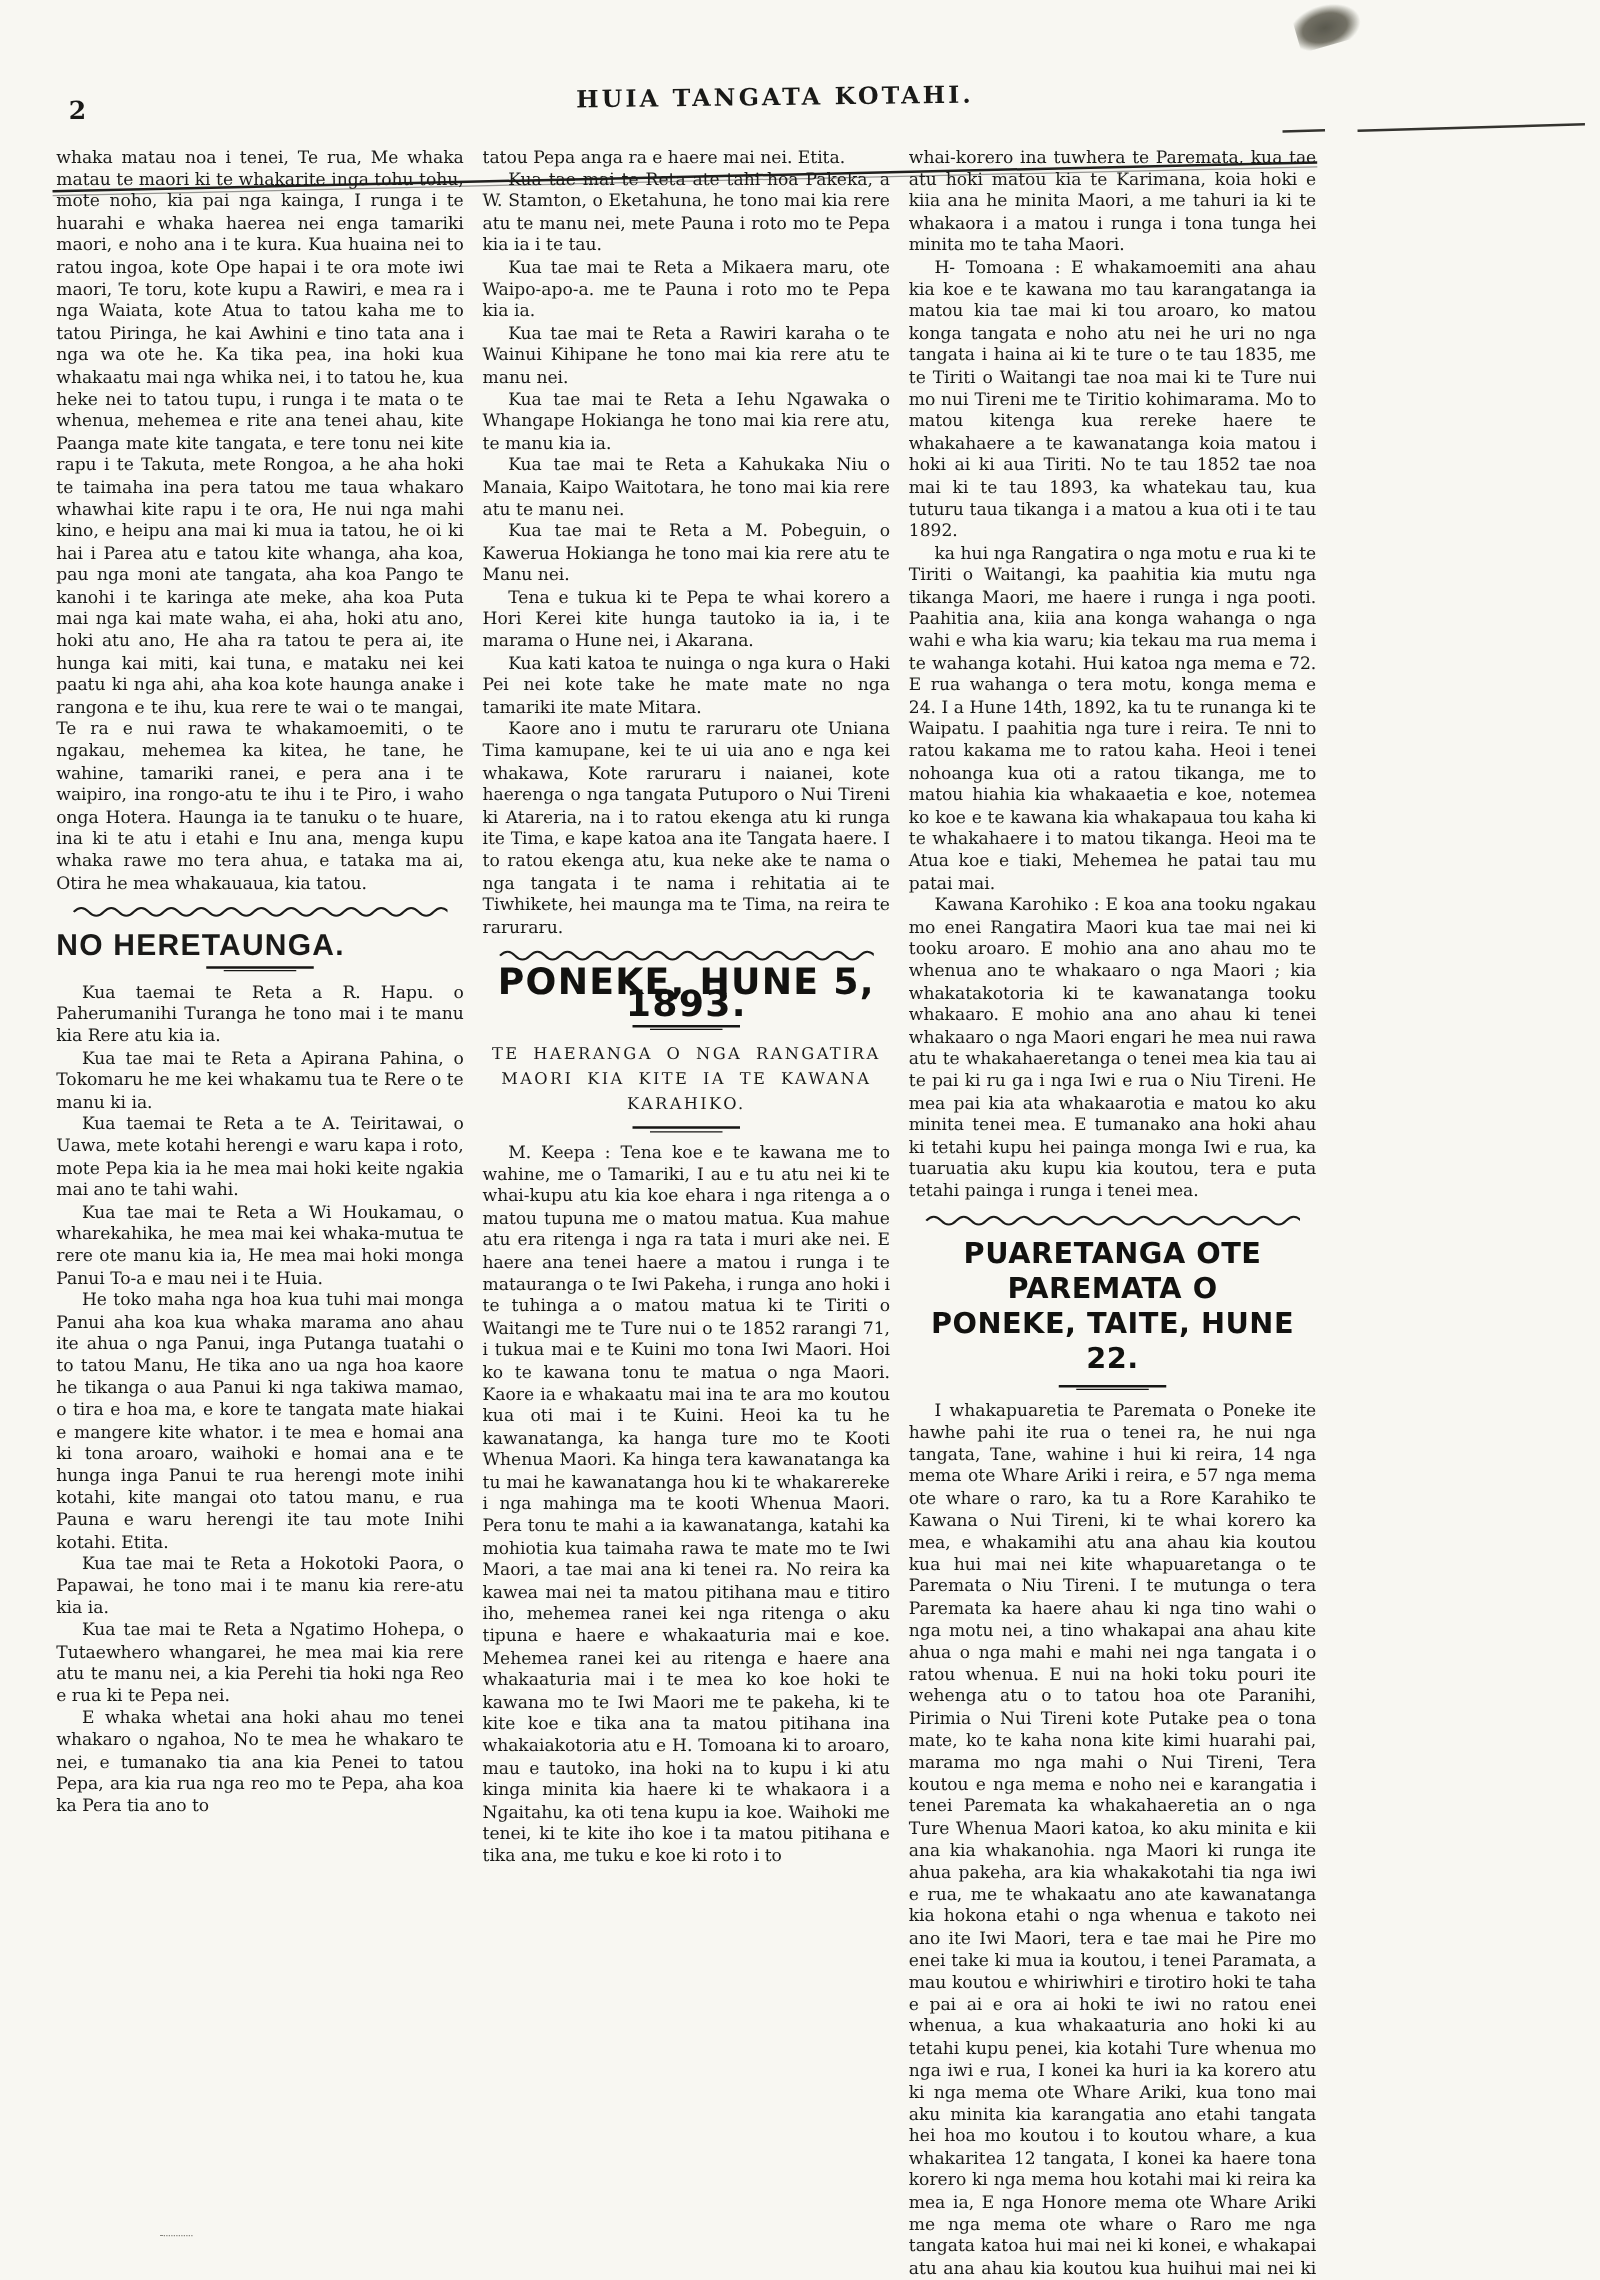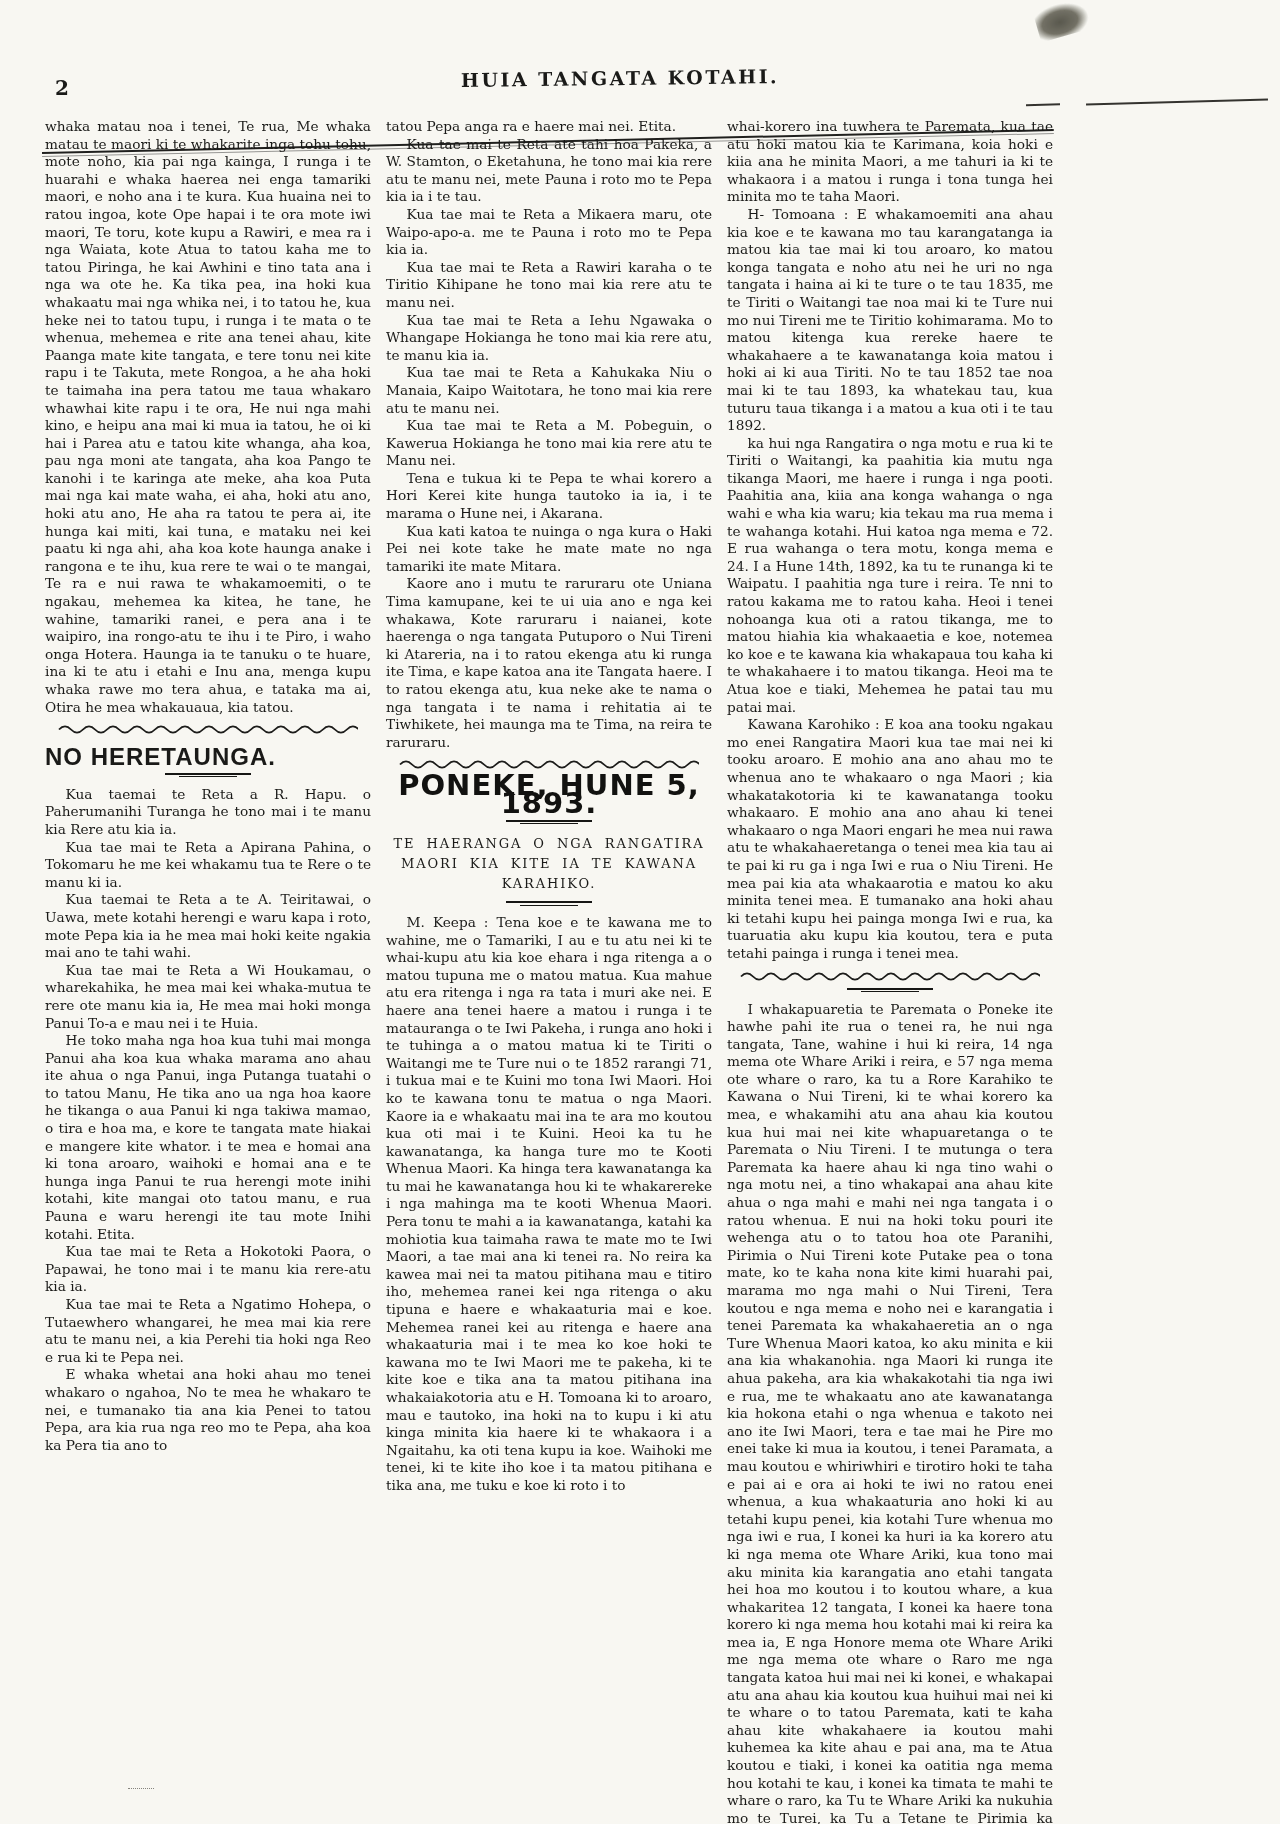--- a/index.html
+++ b/index.html
@@ -82,21 +82,21 @@
         <p class="para">Kua tae mai te Reta a Wi Houkamau, o wharekahika, he mea mai kei whaka-mutua te rere ote manu kia ia, He mea mai hoki monga Panui To-a e mau nei i te Huia.</p>
         <p class="para">He toko maha nga hoa kua tuhi mai monga Panui aha koa kua whaka marama ano ahau ite ahua o nga Panui, inga Putanga tuatahi o to tatou Manu,  He tika ano ua nga hoa kaore he tikanga o aua Panui ki nga takiwa mamao, o tira e hoa ma, e kore te tangata mate hiakai e mangere kite whator. i te mea e homai ana ki tona aroaro, waihoki e homai ana e te hunga inga Panui te rua herengi mote inihi kotahi, kite mangai oto tatou manu, e rua Pauna e waru herengi ite tau mote Inihi kotahi.   Etita.</p>
         <p class="para">Kua tae mai te Reta a Hokotoki Paora, o Papawai, he tono mai i te manu kia rere-atu kia ia.</p>
         <p class="para">Kua tae mai te Reta a Ngatimo Hohepa, o Tutaewhero whangarei, he mea mai kia rere atu te manu nei, a kia Perehi tia hoki nga Reo e rua ki te Pepa nei.</p>
         <p class="para">E whaka whetai ana hoki ahau mo tenei whakaro o ngahoa, No te mea he whakaro te nei, e tumanako tia ana kia Penei to tatou Pepa, ara kia rua nga reo mo te Pepa, aha koa ka Pera tia ano to</p>
       </div>
       <div class="col">
         <p class="para no-indent">tatou Pepa anga ra e haere mai nei. Etita.</p>
         <p class="para">Kua tae mai te Reta ate tahi hoa Pakeka, a W. Stamton, o Eketahuna, he tono mai kia rere atu te manu nei, mete Pauna i roto mo te Pepa kia ia i te tau.</p>
         <p class="para">Kua tae mai te Reta a Mikaera maru, ote Waipo-apo-a. me te Pauna i roto mo te Pepa kia ia.</p>
-        <p class="para">Kua tae mai te Reta a Rawiri karaha o te Tiritio Kihipane he tono mai kia rere atu te manu nei.</p>
+        <p class="para">Kua tae mai te Reta a Rawiri karaha o te Wainui Kihipane he tono mai kia rere atu te manu nei.</p>
         <p class="para">Kua tae mai te Reta a Iehu Ngawaka o Whangape Hokianga he tono mai kia rere atu, te manu kia ia.</p>
         <p class="para">Kua tae mai te Reta a Kahukaka Niu o Manaia, Kaipo Waitotara, he tono mai kia rere atu te manu nei.</p>
         <p class="para">Kua tae mai te Reta a M. Pobeguin, o Kawerua Hokianga he tono mai kia rere atu te Manu nei.</p>
         <p class="para">Tena e tukua ki te Pepa te whai korero a Hori Kerei kite hunga tautoko ia ia, i te marama o Hune nei, i Akarana.</p>
         <p class="para">Kua kati katoa te nuinga o nga kura o Haki Pei nei kote take he mate mate no nga tamariki ite mate Mitara.</p>
         <p class="para">Kaore ano i mutu te raruraru ote Uniana Tima kamupane, kei te ui uia ano e nga kei whakawa, Kote raruraru i naianei, kote haerenga o nga tangata Putuporo o Nui Tireni ki Atareria, na i to ratou ekenga atu ki runga ite Tima, e kape katoa ana ite Tangata haere. I to ratou ekenga atu, kua neke ake te nama o nga tangata i te nama i rehitatia ai te Tiwhikete, hei maunga ma te Tima, na reira te raruraru.</p>
         <div class="wavy">
           <svg viewBox="0 0 300 10" preserveAspectRatio="none">
             <path d="M1 5 q6 -7 12 0 t12 0 t12 0 t12 0 t12 0 t12 0 t12 0 t12 0 t12 0 t12 0 t12 0 t12 0 t12 0 t12 0 t12 0 t12 0 t12 0 t12 0 t12 0 t12 0 t12 0 t12 0 t12 0 t12 0 t12 0" fill="none" stroke="#1c1c1a" stroke-width="1.8"></path>
           </svg>
@@ -112,18 +112,20 @@
       <div class="col">
         <p class="para no-indent">whai-korero ina tuwhera te Paremata, kua tae atu hoki matou kia te Karimana, koia hoki e kiia ana he minita Maori, a me tahuri ia ki te whakaora i a matou i runga i tona tunga hei minita mo te taha Maori.</p>
         <p class="para">H- Tomoana : E whakamoemiti ana ahau kia koe e te kawana mo tau karangatanga ia matou kia tae mai ki tou aroaro, ko matou konga tangata e noho atu nei he uri no nga tangata i haina ai ki te ture o te tau 1835, me te Tiriti o Waitangi tae noa mai ki te Ture nui mo nui Tireni me te Tiritio kohimarama.  Mo to matou kitenga kua rereke haere te whakahaere a te kawanatanga koia matou i hoki ai ki aua Tiriti.  No te tau 1852 tae noa mai ki te tau 1893, ka whatekau tau, kua tuturu taua tikanga i a matou a kua oti i te tau 1892.</p>
         <p class="para">ka hui nga Rangatira o nga motu e rua ki te Tiriti o Waitangi, ka paahitia kia mutu nga tikanga Maori, me haere i runga i nga pooti. Paahitia ana, kiia ana konga wahanga o nga wahi e wha kia waru; kia tekau ma rua mema i te wahanga kotahi.  Hui katoa nga mema e 72.  E rua wahanga o tera motu, konga mema e 24.  I a Hune 14th, 1892, ka tu te runanga ki te Waipatu.  I paahitia nga ture i reira.  Te nni to ratou kakama me to ratou kaha.  Heoi i tenei nohoanga kua oti a ratou tikanga, me to matou hiahia kia whakaaetia e koe, notemea ko koe e te kawana kia whakapaua tou kaha ki te whakahaere i to matou tikanga.  Heoi ma te Atua koe e tiaki, Mehemea he patai tau mu patai mai.</p>
         <p class="para">Kawana Karohiko : E koa ana tooku ngakau mo enei Rangatira Maori kua tae mai nei ki tooku aroaro.  E mohio ana ano ahau mo te whenua ano te whakaaro o nga Maori ; kia whakatakotoria ki te kawanatanga tooku whakaaro.  E mohio ana ano ahau ki tenei whakaaro o nga Maori engari he mea nui rawa atu te whakahaeretanga o tenei mea kia tau ai te pai ki ru ga i nga Iwi e rua o Niu Tireni.  He mea pai kia ata whakaarotia e matou ko aku minita tenei mea.  E tumanako ana hoki ahau ki tetahi kupu hei painga monga Iwi e rua, ka tuaruatia aku kupu kia koutou, tera e puta tetahi painga i runga i tenei mea.</p>
         <div class="wavy">
           <svg viewBox="0 0 300 10" preserveAspectRatio="none">
             <path d="M1 5 q6 -7 12 0 t12 0 t12 0 t12 0 t12 0 t12 0 t12 0 t12 0 t12 0 t12 0 t12 0 t12 0 t12 0 t12 0 t12 0 t12 0 t12 0 t12 0 t12 0 t12 0 t12 0 t12 0 t12 0 t12 0 t12 0" fill="none" stroke="#1c1c1a" stroke-width="1.8"></path>
           </svg>
         </div>
+        <h2 class="display-heading medium">PUARETANGA OTE PAREMATA O
+PONEKE, TAITE, HUNE 22.</h2>
         <div class="short-rule"></div>
         <p class="para">I whakapuaretia te Paremata o Poneke ite hawhe pahi ite rua o tenei ra, he nui nga tangata, Tane, wahine i hui ki reira, 14 nga mema ote Whare Ariki i reira, e 57 nga mema ote whare o raro, ka tu a Rore Karahiko te Kawana o Nui Tireni, ki te whai korero ka mea, e whakamihi atu ana ahau kia koutou kua hui mai nei kite whapuaretanga o te Paremata o Niu Tireni. I te mutunga o tera Paremata ka haere ahau ki nga tino wahi o nga motu nei, a tino whakapai ana ahau kite ahua o nga mahi e mahi nei nga tangata i o ratou whenua.  E nui na hoki toku pouri ite wehenga atu o to tatou hoa ote Paranihi, Pirimia o Nui Tireni kote Putake pea o tona mate, ko te kaha nona kite kimi huarahi pai, marama mo nga mahi o Nui Tireni, Tera koutou e nga mema e noho nei e karangatia i tenei Paremata ka whakahaeretia an o nga Ture Whenua Maori katoa, ko aku minita e kii ana kia whakanohia. nga Maori ki runga ite ahua pakeha, ara kia whakakotahi tia nga iwi e rua, me te whakaatu ano ate kawanatanga kia hokona etahi o nga whenua e takoto nei ano ite Iwi Maori, tera e tae mai he Pire mo enei take ki mua ia koutou, i tenei Paramata, a mau koutou e whiriwhiri e tirotiro hoki te taha e pai ai e ora ai hoki te iwi no ratou enei whenua, a kua whakaaturia ano hoki ki au tetahi kupu penei, kia kotahi Ture whenua mo nga iwi e rua, I konei ka huri ia ka korero atu ki nga mema ote Whare Ariki, kua tono mai aku minita kia karangatia ano etahi tangata hei hoa mo koutou i to koutou whare, a kua whakaritea 12 tangata, I konei ka haere tona korero ki nga mema hou kotahi mai ki reira ka mea ia, E nga Honore mema ote Whare Ariki me nga mema ote whare o Raro me nga tangata katoa hui mai nei ki konei, e whakapai atu ana ahau kia koutou kua huihui mai nei ki te whare o to tatou Paremata, kati te kaha ahau kite whakahaere ia koutou mahi kuhemea ka kite ahau e pai ana, ma te Atua koutou e tiaki, i konei ka oatitia nga mema hou kotahi te kau, i konei ka timata te mahi te whare o raro, ka Tu te Whare Ariki ka nukuhia mo te Turei, ka Tu a Tetane te Pirimia ka korero mote taha kia Paranihi kua wehe atu nei ia tatou, ka korerorero noaiho, a nukuhia ana mo Te Turei,</p>
       </div>
     </div>
   <div class="foot-dot"></div>
 </div>
 
 </body></html>

